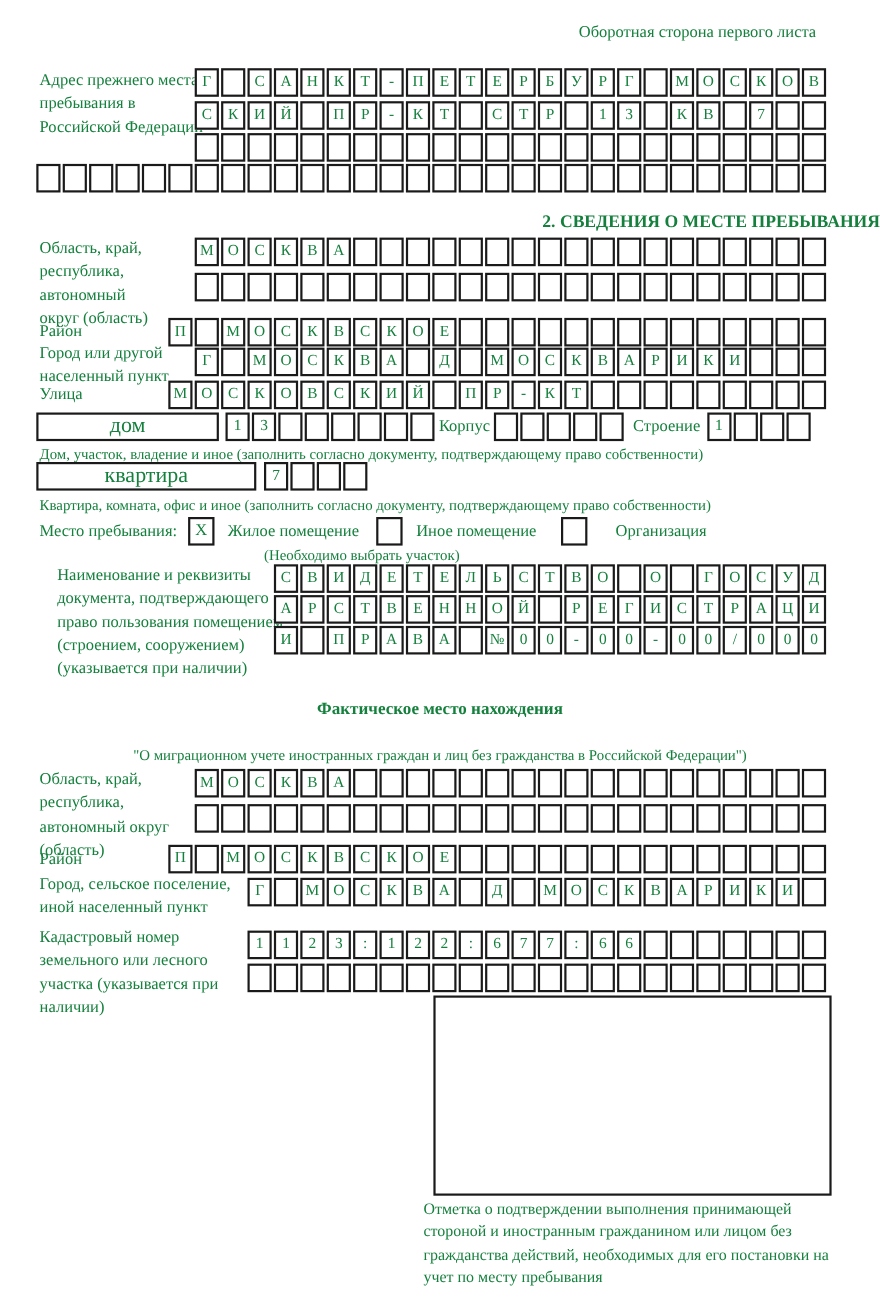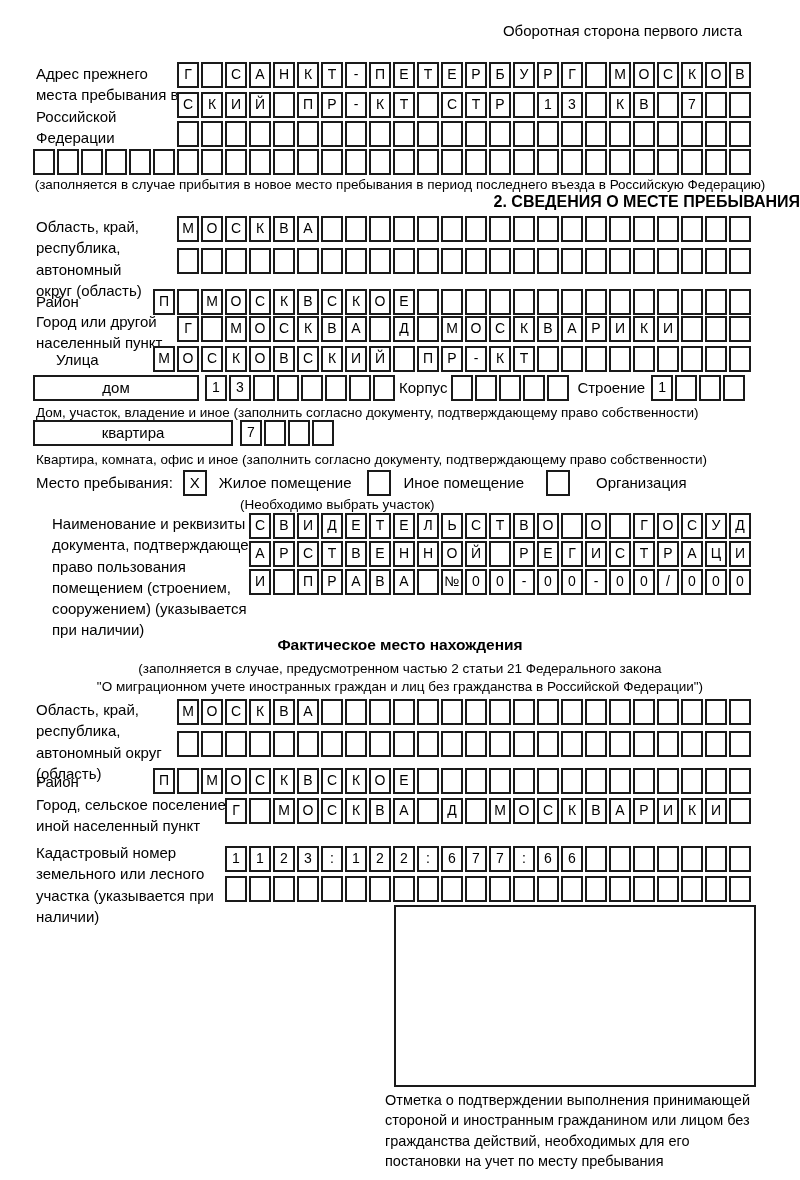--- a/index.html
+++ b/index.html
@@ -1,69 +1,68 @@
 <!DOCTYPE html>
 <html><head>
 <meta charset="utf-8">
 <style>
   html,body{margin:0;padding:0;background:#fff;}
   .page{
     position:relative;width:800px;height:1180px;background:#ffffff;
-    font-family:Liberation Sans, sans-serif;color:#000000;overflow:hidden;
+    font-family:Liberation Serif, serif;color:#15803d;overflow:hidden;
   }
   .abs{position:absolute;}
   .label{font-size:15px;line-height:1.42;}
   .caption{font-size:13.5px;line-height:1.3;}
   .center{left:0;width:800px;text-align:center;}
   .title{font-weight:bold;font-size:16px;}
   .cellrow{position:absolute;white-space:nowrap;height:26px;}
   .cell{
     box-sizing:border-box;display:inline-block;width:22px;height:26px;
     border:2px solid #1a1a1a;margin-right:2px;background:#fff;
     font-size:14px;line-height:21px;text-align:center;vertical-align:top;
   }
   .band{position:absolute;white-space:nowrap;}
   .bigbox{
     box-sizing:border-box;display:inline-block;height:26px;border:2px solid #1a1a1a;
-    text-align:center;font-size:15px;line-height:21px;vertical-align:top;background:#fff;
+    text-align:center;font-size:20px;line-height:21px;vertical-align:top;background:#fff;
   }
   .inline-label{display:inline-block;font-size:15px;line-height:26px;vertical-align:top;}
   .chk{
     box-sizing:border-box;display:inline-block;width:24px;height:26px;border:2px solid #1a1a1a;
     text-align:center;font-size:15px;line-height:21px;vertical-align:top;background:#fff;
   }
   .stamp-box{position:absolute;border:2px solid #1a1a1a;background:#fff;}
 </style>
 </head>
 <body>
 
 <div class="page">
 
   <div class="abs label" style="top:20px;right:58px;">Оборотная сторона первого листа</div>
 
   <div class="abs label" style="left:36px;top:63px;width:150px;">Адрес прежнего места пребывания в Российской Федерации</div>
   <div class="cellrow" style="left:177px;top:62px;"><span class="cell">Г</span><span class="cell"></span><span class="cell">С</span><span class="cell">А</span><span class="cell">Н</span><span class="cell">К</span><span class="cell">Т</span><span class="cell">-</span><span class="cell">П</span><span class="cell">Е</span><span class="cell">Т</span><span class="cell">Е</span><span class="cell">Р</span><span class="cell">Б</span><span class="cell">У</span><span class="cell">Р</span><span class="cell">Г</span><span class="cell"></span><span class="cell">М</span><span class="cell">О</span><span class="cell">С</span><span class="cell">К</span><span class="cell">О</span><span class="cell">В</span></div>
   <div class="cellrow" style="left:177px;top:92px;"><span class="cell">С</span><span class="cell">К</span><span class="cell">И</span><span class="cell">Й</span><span class="cell"></span><span class="cell">П</span><span class="cell">Р</span><span class="cell">-</span><span class="cell">К</span><span class="cell">Т</span><span class="cell"></span><span class="cell">С</span><span class="cell">Т</span><span class="cell">Р</span><span class="cell"></span><span class="cell">1</span><span class="cell">3</span><span class="cell"></span><span class="cell">К</span><span class="cell">В</span><span class="cell"></span><span class="cell">7</span><span class="cell"></span><span class="cell"></span></div>
   <div class="cellrow" style="left:177px;top:121px;"><span class="cell"></span><span class="cell"></span><span class="cell"></span><span class="cell"></span><span class="cell"></span><span class="cell"></span><span class="cell"></span><span class="cell"></span><span class="cell"></span><span class="cell"></span><span class="cell"></span><span class="cell"></span><span class="cell"></span><span class="cell"></span><span class="cell"></span><span class="cell"></span><span class="cell"></span><span class="cell"></span><span class="cell"></span><span class="cell"></span><span class="cell"></span><span class="cell"></span><span class="cell"></span><span class="cell"></span></div>
   <div class="cellrow" style="left:33px;top:149px;"><span class="cell"></span><span class="cell"></span><span class="cell"></span><span class="cell"></span><span class="cell"></span><span class="cell"></span><span class="cell"></span><span class="cell"></span><span class="cell"></span><span class="cell"></span><span class="cell"></span><span class="cell"></span><span class="cell"></span><span class="cell"></span><span class="cell"></span><span class="cell"></span><span class="cell"></span><span class="cell"></span><span class="cell"></span><span class="cell"></span><span class="cell"></span><span class="cell"></span><span class="cell"></span><span class="cell"></span><span class="cell"></span><span class="cell"></span><span class="cell"></span><span class="cell"></span><span class="cell"></span><span class="cell"></span></div>
-  <div class="abs caption center" style="top:176px;">(заполняется в случае прибытия в новое место пребывания в период последнего въезда в Российскую Федерацию)</div>
 
   <div class="abs title center" style="top:193px;text-align:right;">2. СВЕДЕНИЯ О МЕСТЕ ПРЕБЫВАНИЯ</div>
 
   <div class="abs label" style="left:36px;top:216px;width:112px;">Область, край, республика, автономный округ (область)</div>
   <div class="cellrow" style="left:177px;top:216px;"><span class="cell">М</span><span class="cell">О</span><span class="cell">С</span><span class="cell">К</span><span class="cell">В</span><span class="cell">А</span><span class="cell"></span><span class="cell"></span><span class="cell"></span><span class="cell"></span><span class="cell"></span><span class="cell"></span><span class="cell"></span><span class="cell"></span><span class="cell"></span><span class="cell"></span><span class="cell"></span><span class="cell"></span><span class="cell"></span><span class="cell"></span><span class="cell"></span><span class="cell"></span><span class="cell"></span><span class="cell"></span></div>
   <div class="cellrow" style="left:177px;top:248px;"><span class="cell"></span><span class="cell"></span><span class="cell"></span><span class="cell"></span><span class="cell"></span><span class="cell"></span><span class="cell"></span><span class="cell"></span><span class="cell"></span><span class="cell"></span><span class="cell"></span><span class="cell"></span><span class="cell"></span><span class="cell"></span><span class="cell"></span><span class="cell"></span><span class="cell"></span><span class="cell"></span><span class="cell"></span><span class="cell"></span><span class="cell"></span><span class="cell"></span><span class="cell"></span><span class="cell"></span></div>
 
   <div class="abs label" style="left:36px;top:291px;">Район</div>
   <div class="cellrow" style="left:153px;top:289px;"><span class="cell">П</span><span class="cell"></span><span class="cell">М</span><span class="cell">О</span><span class="cell">С</span><span class="cell">К</span><span class="cell">В</span><span class="cell">С</span><span class="cell">К</span><span class="cell">О</span><span class="cell">Е</span><span class="cell"></span><span class="cell"></span><span class="cell"></span><span class="cell"></span><span class="cell"></span><span class="cell"></span><span class="cell"></span><span class="cell"></span><span class="cell"></span><span class="cell"></span><span class="cell"></span><span class="cell"></span><span class="cell"></span><span class="cell"></span></div>
 
   <div class="abs label" style="left:36px;top:311px;width:140px;">Город или другой населенный пункт</div>
   <div class="cellrow" style="left:177px;top:316px;"><span class="cell">Г</span><span class="cell"></span><span class="cell">М</span><span class="cell">О</span><span class="cell">С</span><span class="cell">К</span><span class="cell">В</span><span class="cell">А</span><span class="cell"></span><span class="cell">Д</span><span class="cell"></span><span class="cell">М</span><span class="cell">О</span><span class="cell">С</span><span class="cell">К</span><span class="cell">В</span><span class="cell">А</span><span class="cell">Р</span><span class="cell">И</span><span class="cell">К</span><span class="cell">И</span><span class="cell"></span><span class="cell"></span><span class="cell"></span></div>
 
-  <div class="abs label" style="left:36px;top:349px;margin-left:20px;">Улица</div>
+  <div class="abs label" style="left:36px;top:349px;">Улица</div>
   <div class="cellrow" style="left:153px;top:346px;"><span class="cell">М</span><span class="cell">О</span><span class="cell">С</span><span class="cell">К</span><span class="cell">О</span><span class="cell">В</span><span class="cell">С</span><span class="cell">К</span><span class="cell">И</span><span class="cell">Й</span><span class="cell"></span><span class="cell">П</span><span class="cell">Р</span><span class="cell">-</span><span class="cell">К</span><span class="cell">Т</span><span class="cell"></span><span class="cell"></span><span class="cell"></span><span class="cell"></span><span class="cell"></span><span class="cell"></span><span class="cell"></span><span class="cell"></span><span class="cell"></span></div>
 
   <div class="band" style="left:33px;top:375px;">
     <span class="bigbox" style="width:166px;">дом</span><span class="cellrow" style="position:static;margin-left:6px;"><span class="cell">1</span><span class="cell">3</span><span class="cell"></span><span class="cell"></span><span class="cell"></span><span class="cell"></span><span class="cell"></span><span class="cell"></span></span><span class="inline-label" style="margin:0 4px 0 2px;">Корпус</span><span class="cellrow" style="position:static;"><span class="cell"></span><span class="cell"></span><span class="cell"></span><span class="cell"></span><span class="cell"></span></span><span class="inline-label" style="margin:0 6px;">Строение</span><span class="cellrow" style="position:static;"><span class="cell">1</span><span class="cell"></span><span class="cell"></span><span class="cell"></span></span>
   </div>
   <div class="abs caption" style="left:36px;top:404px;">Дом, участок, владение и иное (заполнить согласно документу, подтверждающему право собственности)</div>
 
   <div class="band" style="left:33px;top:420px;">
     <span class="bigbox" style="width:200px;">квартира</span><span class="cellrow" style="position:static;margin-left:7px;"><span class="cell">7</span><span class="cell"></span><span class="cell"></span><span class="cell"></span></span>
   </div>
@@ -73,21 +72,20 @@
     <span class="inline-label">Место пребывания:</span><span class="chk" style="margin-left:10px;">X</span><span class="inline-label" style="margin-left:12px;">Жилое помещение</span><span class="chk" style="margin-left:16px;"></span><span class="inline-label" style="margin-left:12px;">Иное помещение</span><span class="chk" style="margin-left:22px;"></span><span class="inline-label" style="margin-left:26px;">Организация</span>
   </div>
   <div class="abs caption" style="left:240px;top:496px;">(Необходимо выбрать участок)</div>
 
   <div class="abs label" style="left:52px;top:513px;width:215px;">Наименование и реквизиты документа, подтверждающего право пользования помещением (строением, сооружением) (указывается при наличии)</div>
   <div class="cellrow" style="left:249px;top:513px;"><span class="cell">С</span><span class="cell">В</span><span class="cell">И</span><span class="cell">Д</span><span class="cell">Е</span><span class="cell">Т</span><span class="cell">Е</span><span class="cell">Л</span><span class="cell">Ь</span><span class="cell">С</span><span class="cell">Т</span><span class="cell">В</span><span class="cell">О</span><span class="cell"></span><span class="cell">О</span><span class="cell"></span><span class="cell">Г</span><span class="cell">О</span><span class="cell">С</span><span class="cell">У</span><span class="cell">Д</span></div>
   <div class="cellrow" style="left:249px;top:541px;"><span class="cell">А</span><span class="cell">Р</span><span class="cell">С</span><span class="cell">Т</span><span class="cell">В</span><span class="cell">Е</span><span class="cell">Н</span><span class="cell">Н</span><span class="cell">О</span><span class="cell">Й</span><span class="cell"></span><span class="cell">Р</span><span class="cell">Е</span><span class="cell">Г</span><span class="cell">И</span><span class="cell">С</span><span class="cell">Т</span><span class="cell">Р</span><span class="cell">А</span><span class="cell">Ц</span><span class="cell">И</span></div>
   <div class="cellrow" style="left:249px;top:569px;"><span class="cell">И</span><span class="cell"></span><span class="cell">П</span><span class="cell">Р</span><span class="cell">А</span><span class="cell">В</span><span class="cell">А</span><span class="cell"></span><span class="cell">№</span><span class="cell">0</span><span class="cell">0</span><span class="cell">-</span><span class="cell">0</span><span class="cell">0</span><span class="cell">-</span><span class="cell">0</span><span class="cell">0</span><span class="cell">/</span><span class="cell">0</span><span class="cell">0</span><span class="cell">0</span></div>
 
   <div class="abs center" style="top:636px;font-weight:bold;font-size:15.5px;">Фактическое место нахождения</div>
-  <div class="abs caption center" style="top:660px;">(заполняется в случае, предусмотренном частью 2 статьи 21 Федерального закона</div>
   <div class="abs caption center" style="top:678px;">"О миграционном учете иностранных граждан и лиц без гражданства в Российской Федерации")</div>
 
   <div class="abs label" style="left:36px;top:699px;width:155px;">Область, край, республика, автономный округ (область)</div>
   <div class="cellrow" style="left:177px;top:699px;"><span class="cell">М</span><span class="cell">О</span><span class="cell">С</span><span class="cell">К</span><span class="cell">В</span><span class="cell">А</span><span class="cell"></span><span class="cell"></span><span class="cell"></span><span class="cell"></span><span class="cell"></span><span class="cell"></span><span class="cell"></span><span class="cell"></span><span class="cell"></span><span class="cell"></span><span class="cell"></span><span class="cell"></span><span class="cell"></span><span class="cell"></span><span class="cell"></span><span class="cell"></span><span class="cell"></span><span class="cell"></span></div>
   <div class="cellrow" style="left:177px;top:731px;"><span class="cell"></span><span class="cell"></span><span class="cell"></span><span class="cell"></span><span class="cell"></span><span class="cell"></span><span class="cell"></span><span class="cell"></span><span class="cell"></span><span class="cell"></span><span class="cell"></span><span class="cell"></span><span class="cell"></span><span class="cell"></span><span class="cell"></span><span class="cell"></span><span class="cell"></span><span class="cell"></span><span class="cell"></span><span class="cell"></span><span class="cell"></span><span class="cell"></span><span class="cell"></span><span class="cell"></span></div>
 
   <div class="abs label" style="left:36px;top:771px;">Район</div>
   <div class="cellrow" style="left:153px;top:768px;"><span class="cell">П</span><span class="cell"></span><span class="cell">М</span><span class="cell">О</span><span class="cell">С</span><span class="cell">К</span><span class="cell">В</span><span class="cell">С</span><span class="cell">К</span><span class="cell">О</span><span class="cell">Е</span><span class="cell"></span><span class="cell"></span><span class="cell"></span><span class="cell"></span><span class="cell"></span><span class="cell"></span><span class="cell"></span><span class="cell"></span><span class="cell"></span><span class="cell"></span><span class="cell"></span><span class="cell"></span><span class="cell"></span><span class="cell"></span></div>
 
   <div class="abs label" style="left:36px;top:794px;width:195px;">Город, сельское поселение, иной населенный пункт</div>

